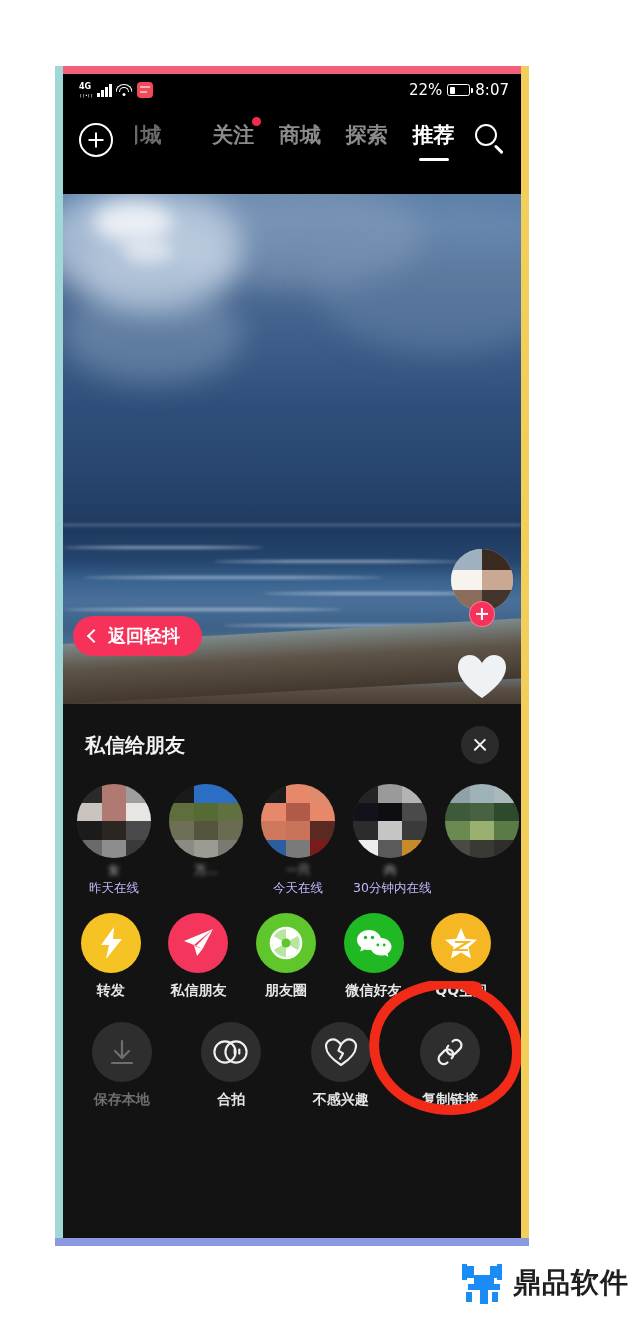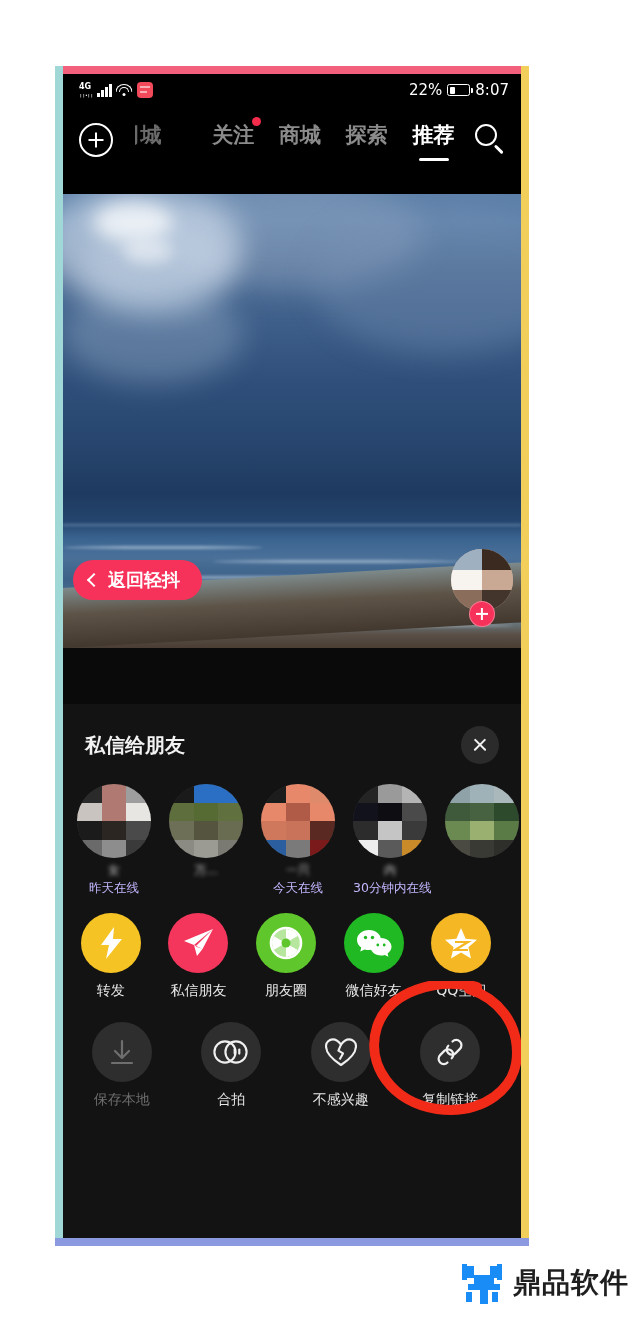--- a/index.html
+++ b/index.html
@@ -83,21 +83,21 @@
   .tab .reddot { position:absolute; right:-7px; top:-1px; width:9px; height:9px;
                  background:#f22c4a; border-radius:50%; }
   .search-btn { width:34px; height:34px; flex:none; position:relative; margin-top:4px; }
   .search-btn .ring{ position:absolute; left:2px; top:2px; width:22px; height:22px;
                      border:2.4px solid #fff; border-radius:50%; }
   .search-btn .handle{ position:absolute; left:22px; top:22px; width:11px; height:2.6px;
                        background:#fff; transform:rotate(45deg); transform-origin:left center;
                        border-radius:2px; }
 
   
-  .video { position:relative; height:454px; overflow:hidden;
+  .video { position:relative; height:510px; overflow:hidden;
            background:linear-gradient(180deg,
              #5c7fa8 0%, #5f82ab 6%, #4d6d95 16%, #3e5f8a 28%,
              #2f4f7a 42%, #27456e 55%, #1f3a60 66%, #24456e 72%,
              #3a6490 76%, #4a7099 80%, #3d6188 85%, #52758f 90%,
              #6a7d85 94%, #5a5048 97%, #4a3e33 100%); }
   .cloud { position:absolute; border-radius:50%; filter:blur(14px); }
   .c1 { left:-20px; top:-10px; width:200px; height:120px; background:rgba(225,235,245,.55); }
   .c2 { left:20px; top:30px; width:150px; height:90px;  background:rgba(200,215,232,.45); }
   .c3 { left:100px; top:-15px; width:260px; height:110px; background:rgba(150,170,195,.42); }
   .c4 { left:250px; top:10px; width:260px; height:150px; background:rgba(120,145,180,.35); }
@@ -156,21 +156,21 @@
   .friends { display:flex; padding:14px 6px 0 14px; gap:18px; overflow:hidden; }
   .friend { width:74px; flex:none; text-align:center; }
   .fav { width:74px; height:74px; border-radius:50%; overflow:hidden; position:relative;
          background:#3a3a3a; }
   .fav .mos { position:absolute; width:33.33%; height:25%; }
   .fname { margin-top:4px; height:15px; font-size:12px; color:#cfcfcf;
            overflow:hidden; white-space:nowrap; }
   .fname.blur { filter:blur(2.2px); }
   .fstatus { margin-top:3px; font-size:12.5px; color:#c4b5fd; white-space:nowrap; }
 
-  .rowblock { padding:16px 16px 0 4px; }
+  .rowblock { padding:16px 16px 0 4px;font-weight:bold; }
   .row { display:flex; justify-content:space-around; align-items:flex-start; }
   .item { width:84px; text-align:center; }
   .circ { width:60px; height:60px; border-radius:50%; margin:0 auto;
           display:flex; align-items:center; justify-content:center; }
   .ilabel { margin-top:9px; font-size:14px; color:#e6e6e6; white-space:nowrap; }
   .ilabel.dim { color:#6e6e6e; }
   .circ.grey { background:#2e2e2e; }
   .circ svg { display:block; }
 
   

